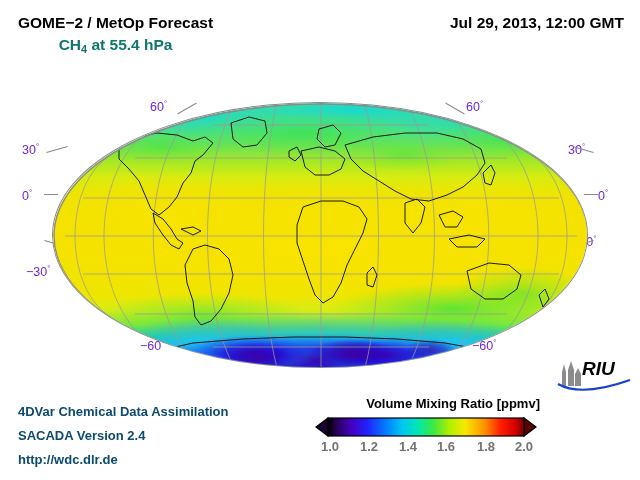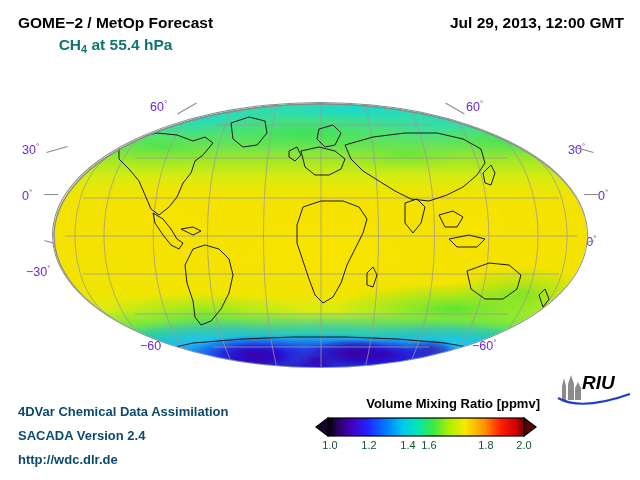--- a/index.html
+++ b/index.html
@@ -127,32 +127,32 @@
     margin-top: 5px;
     height: 22px;
   }
   #cb-labels {
     position: relative;
     height: 18px;
     margin-top: 1px;
   }
   .cb-tick-label {
     position: absolute;
-    font-size: 11px;
-    font-weight: normal;
-    color: #14532d;
+    font-size: 13px;
+    font-weight: bold;
+    color: #737373;
     transform: translateX(-50%);
     white-space: nowrap;
   }
 
   
   #riu-logo {
     position: absolute;
     left: 556px;
-    top: 374px;
+    top: 360px;
     width: 76px;
     height: 34px;
   }
   #dlr-logo {
     position: absolute;
     left: 566px;
     top: 414px;
     width: 62px;
     height: 58px;
   }
@@ -418,21 +418,21 @@
 
         <path d="M212,2 L212,20 L224,11 Z" fill="#5a0000" stroke="#000000" stroke-width="1.2"></path>
 
         <rect x="16" y="2" width="196" height="18" fill="url(#cbgrad)" stroke="#000000" stroke-width="1.2"></rect>
       </svg>
     </div>
     <div id="cb-labels">
       <span class="cb-tick-label" style="left:18px;">1.0</span>
       <span class="cb-tick-label" style="left:57px;">1.2</span>
       <span class="cb-tick-label" style="left:96px;">1.4</span>
-      <span class="cb-tick-label" style="left:117px;">1.6</span>
+      <span class="cb-tick-label" style="left:134px;">1.6</span>
       <span class="cb-tick-label" style="left:174px;">1.8</span>
       <span class="cb-tick-label" style="left:212px;">2.0</span>
     </div>
   </div>
 
   <div id="riu-logo">
     <svg width="76" height="34" viewBox="0 0 76 34" xmlns="http://www.w3.org/2000/svg">
 
       <path d="M6,26 L6,12 L8,4 L10,12 L10,26 Z" fill="#8c8c8c"></path>
       <path d="M12,26 L12,10 L15,1 L18,10 L18,26 Z" fill="#8c8c8c"></path>

